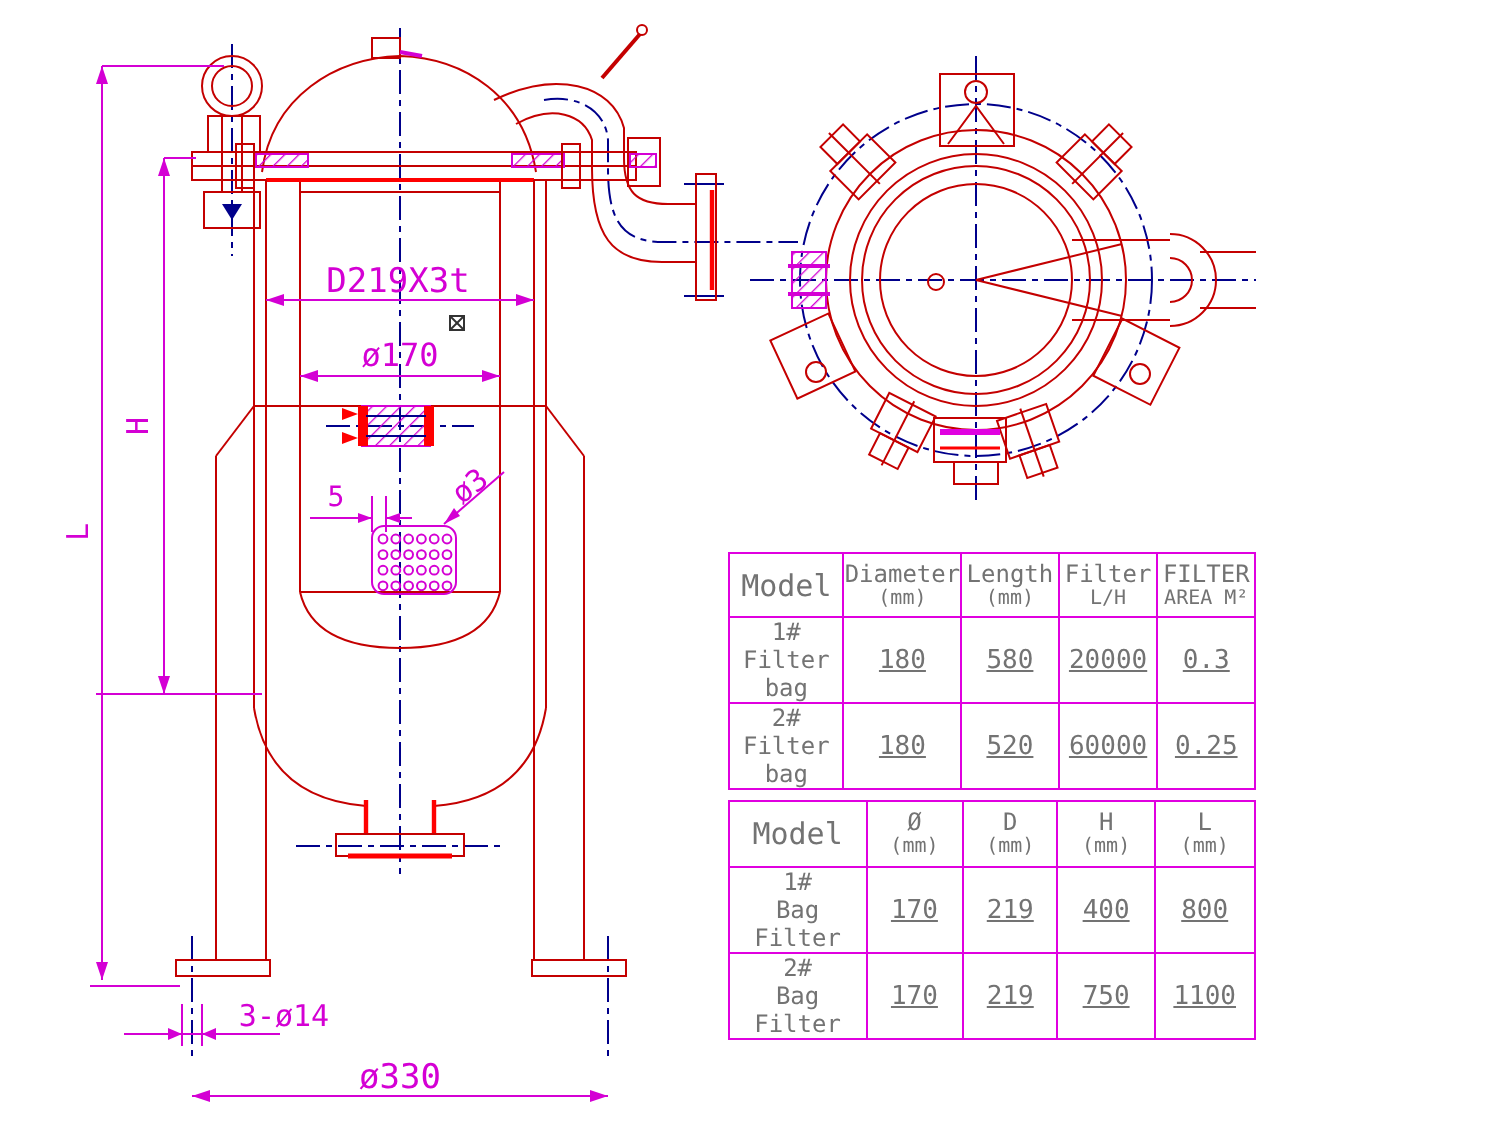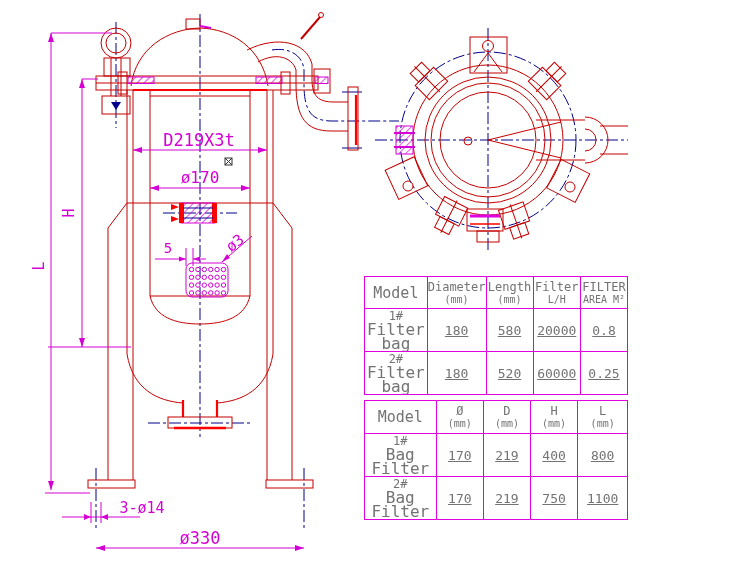--- a/index.html
+++ b/index.html
@@ -14,21 +14,21 @@
     color:#737373;text-align:center;
     font-family:"DejaVu Sans Mono", "Liberation Mono", monospace;
   }
   table.spec td{
     border:1px solid #e000e0;padding:0;vertical-align:middle;overflow:hidden;
   }
   .model-head{font-size:15px;}
   .h1{font-size:12px;line-height:14px;}
   .h2{font-size:10px;line-height:12px;}
   .m1{font-size:12px;line-height:14px;}
-  .m2{font-size:16px;line-height:14px;}
+  .m2{font-size:12px;line-height:14px;}
   .val{font-size:13px;text-decoration:underline;}
 </style>
 </head>
 <body>
 
 <div class="stage">
 
 <svg width="744" height="571" viewBox="0 0 744 571">
   <defs>
     <pattern id="hatchM" width="5" height="5" patternUnits="userSpaceOnUse" patternTransform="rotate(45)">
@@ -336,21 +336,21 @@
           </td>
     </tr>
     <tr style="height:32px">
       <td>
             <div class="m1">1#</div>
             <div class="m2">Filter bag</div>
           </td>
       <td class="val">180</td>
       <td class="val">580</td>
       <td class="val">20000</td>
-      <td class="val">0.8</td>
+      <td class="val">0.3</td>
     </tr>
     <tr style="height:32px">
       <td>
             <div class="m1">2#</div>
             <div class="m2">Filter bag</div>
           </td>
       <td class="val">180</td>
       <td class="val">520</td>
       <td class="val">60000</td>
       <td class="val">0.25</td>

